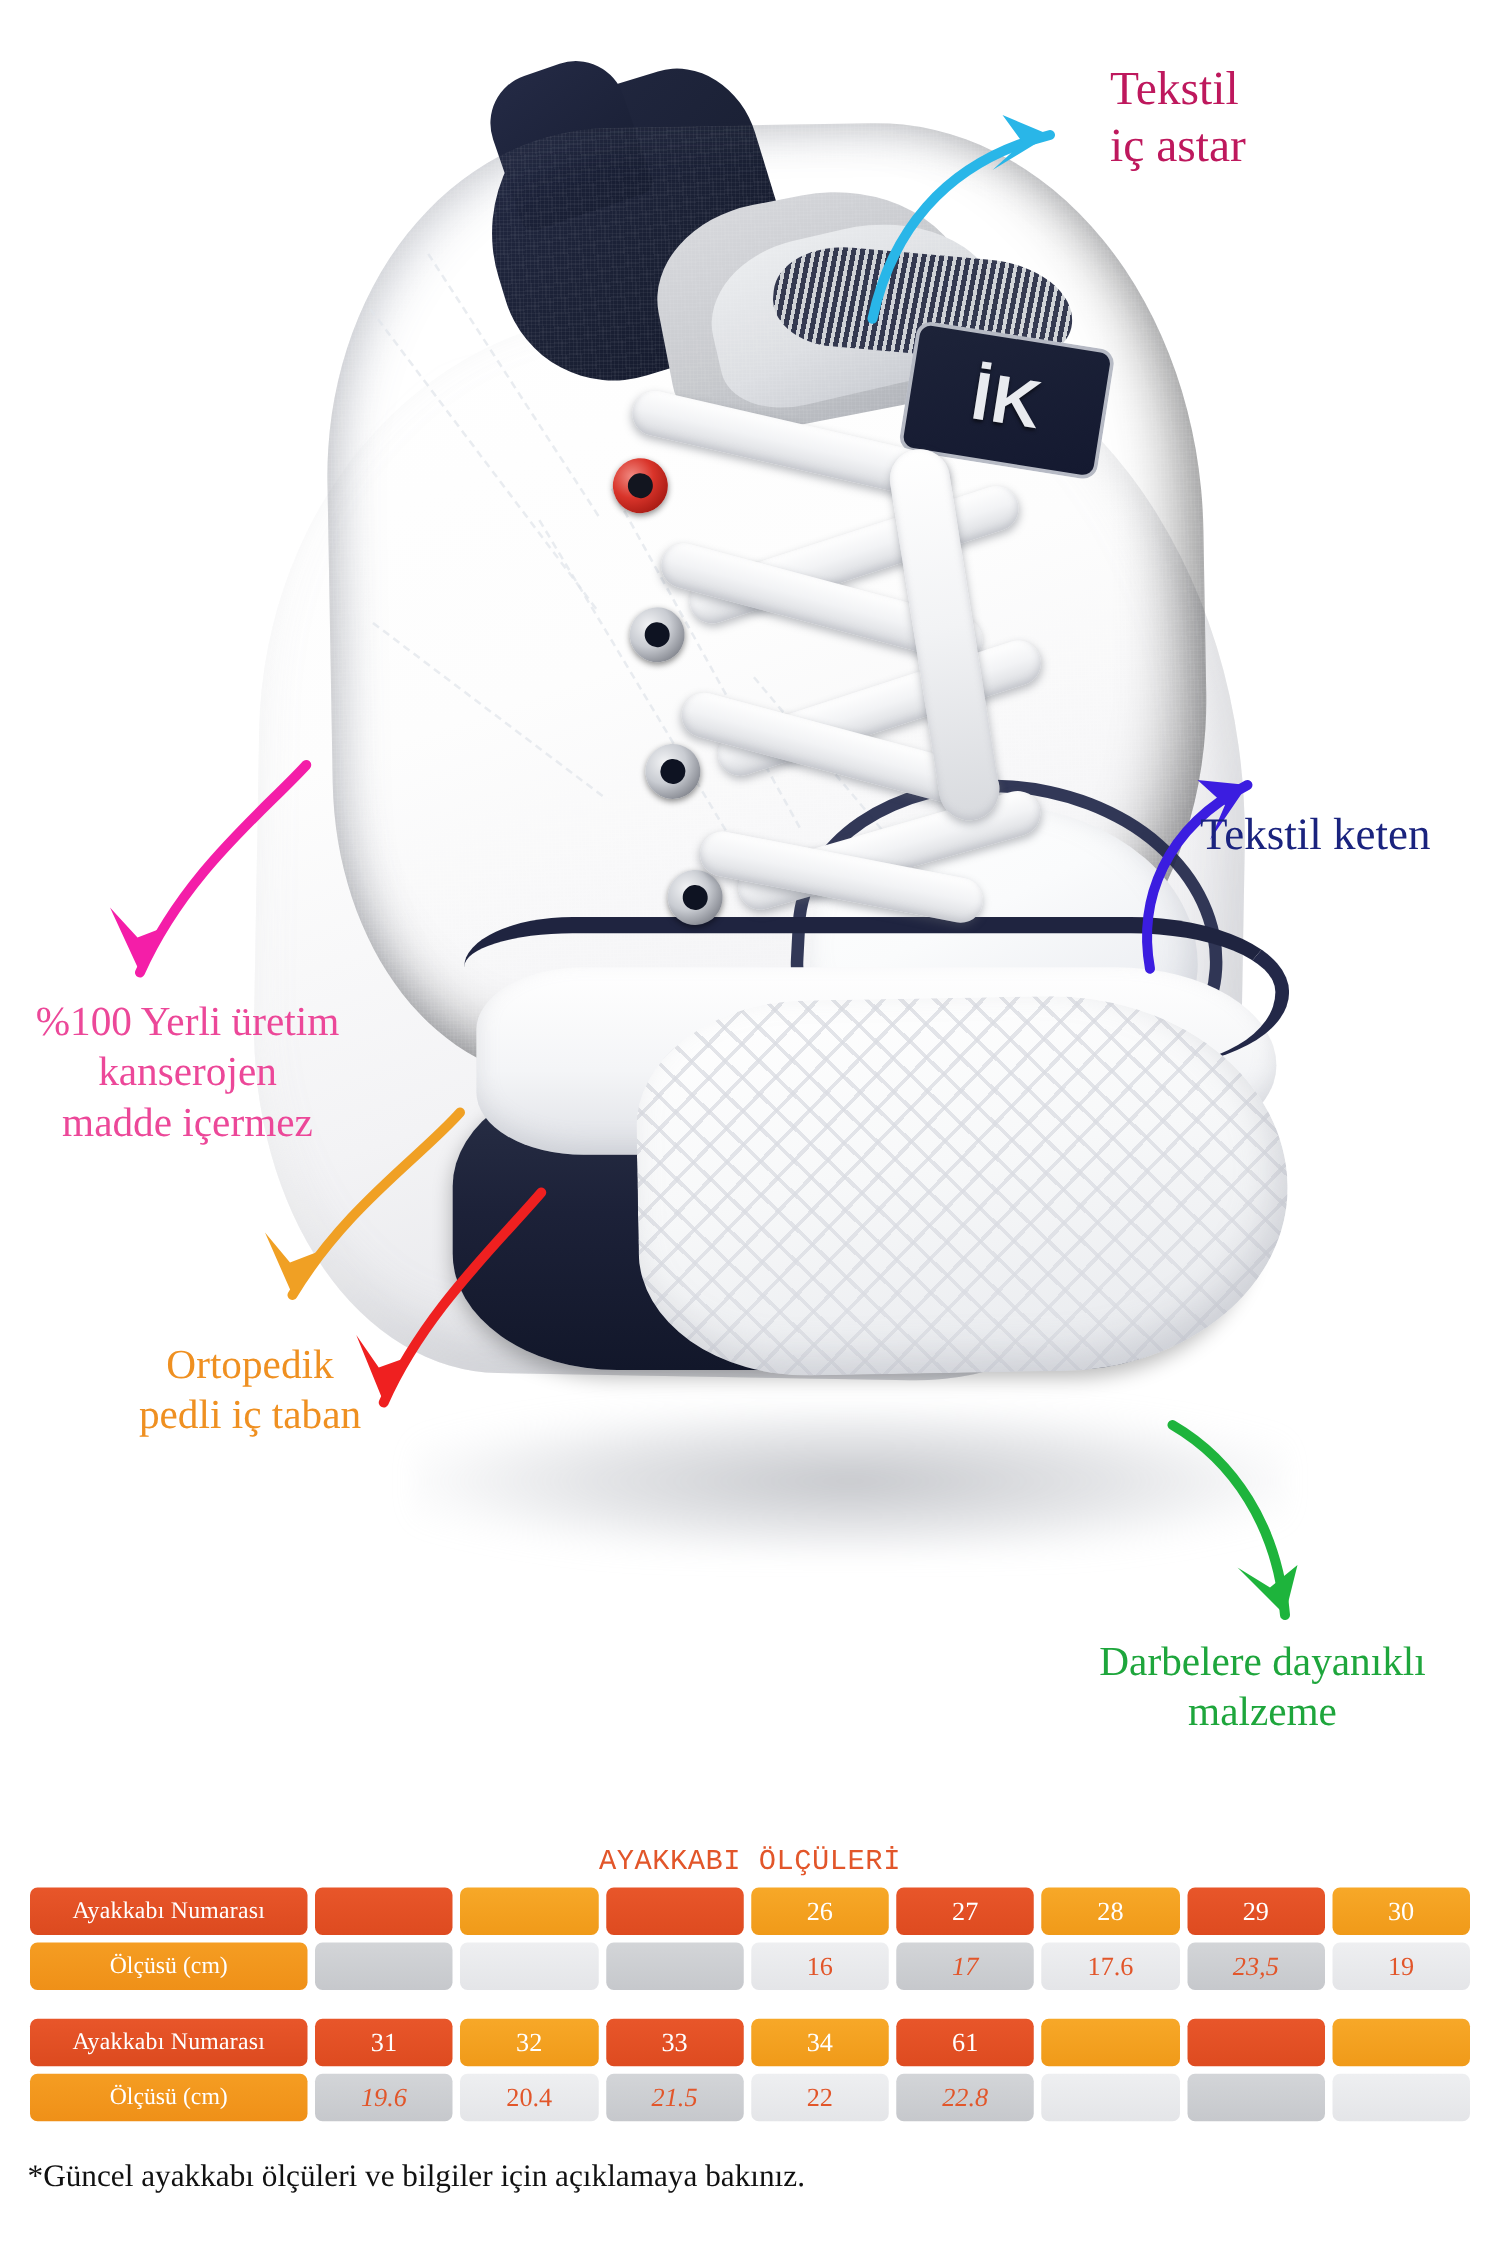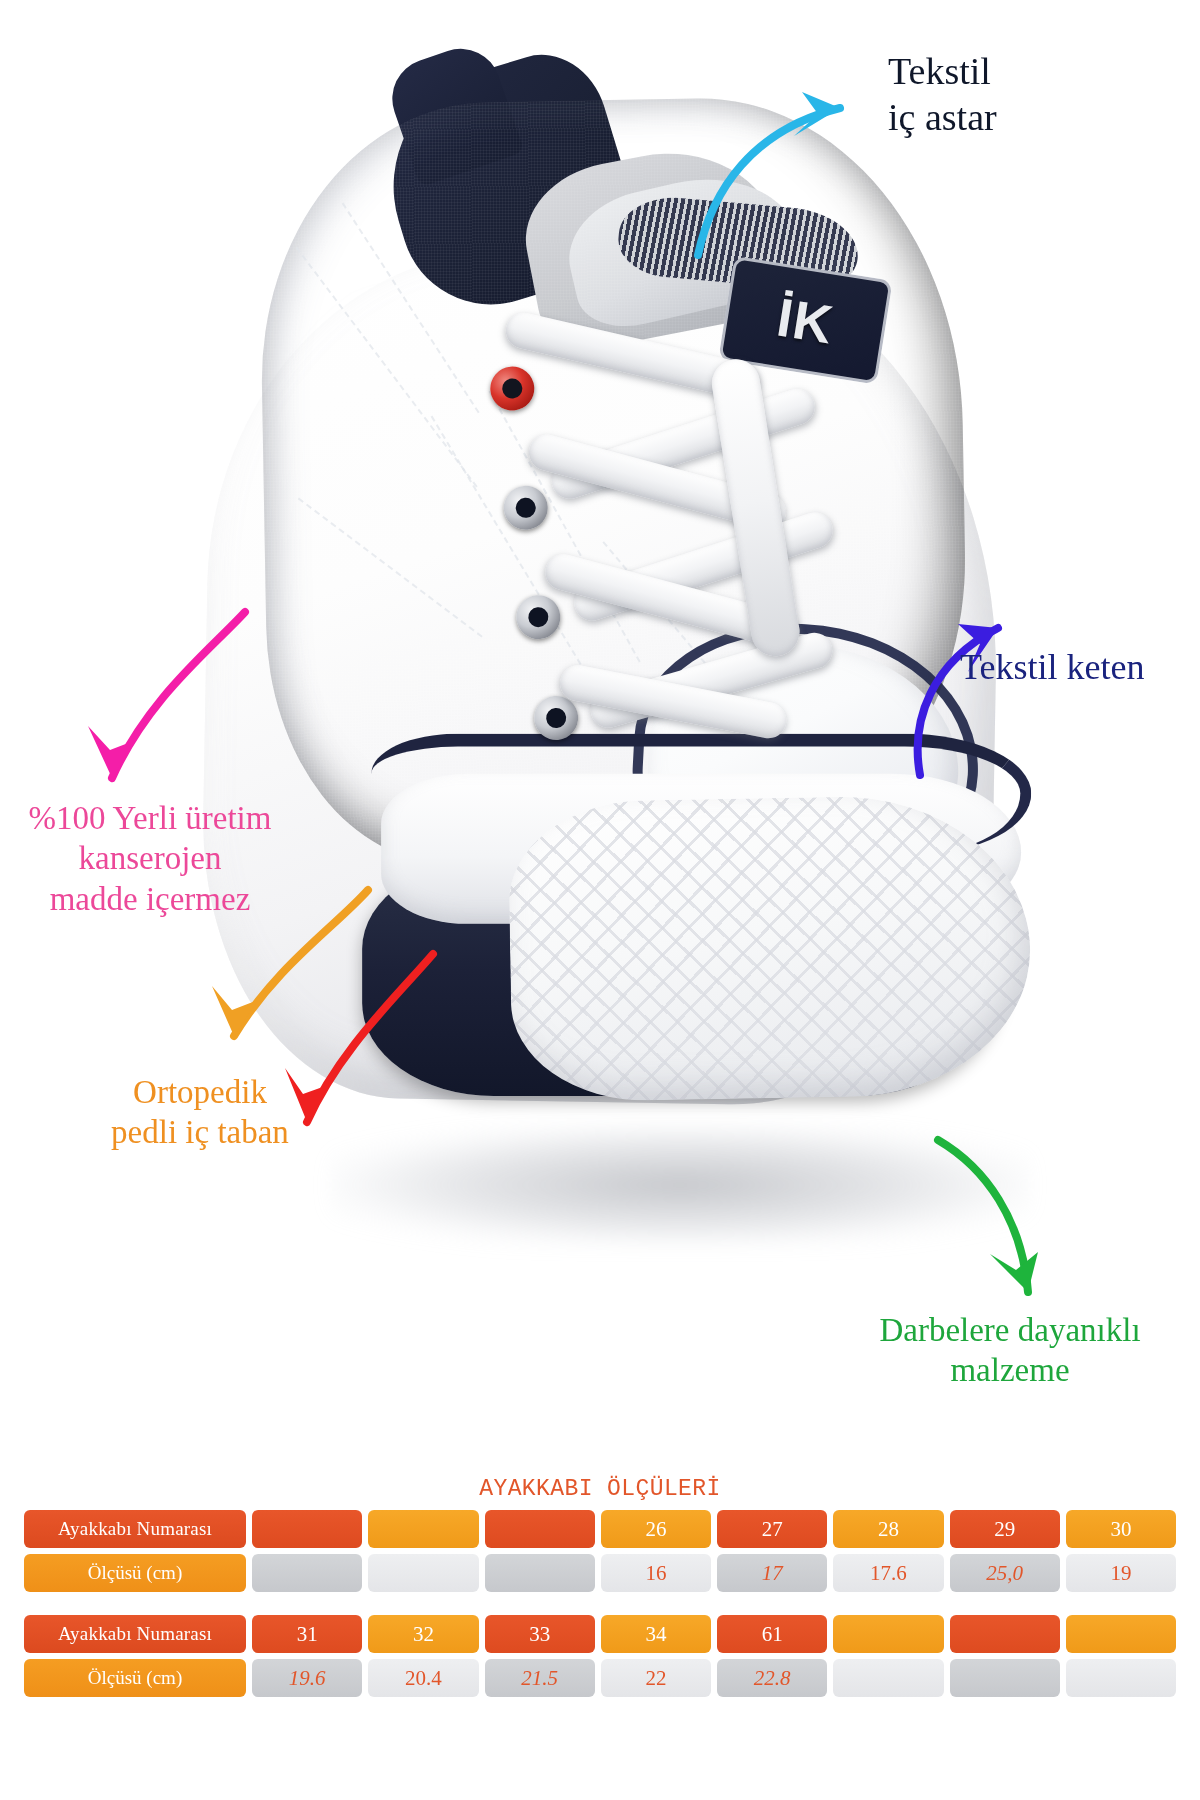--- a/index.html
+++ b/index.html
@@ -270,21 +270,21 @@
     border-radius: 26px;
   }
 
   
   .callout {
     position: absolute;
     font-family: "Liberation Serif", "DejaVu Serif", serif;
     line-height: 1.22;
     white-space: pre-line;
   }
-  .callout.c-cyan   { color: #0f172a; }
+  .callout.c-cyan   { color: #be185d; }
   .callout.c-navy   { color: #1a237e; }
   .callout.c-pink   { color: #ec4899; }
   .callout.c-orange { color: #ef9021; }
   .callout.c-red    { color: #e8183a; }
   .callout.c-green  { color: #1ea63c; }
 
   .arrow-svg { position: absolute; overflow: visible; }
 
   
   #sizes {
@@ -457,21 +457,21 @@
       <div class="cell num-odd">29</div>
       <div class="cell num-even">30</div>
 
       <div class="cell label-cm">Ölçüsü (cm)</div>
       <div class="cell val-odd"></div>
       <div class="cell val-even"></div>
       <div class="cell val-odd"></div>
       <div class="cell val-even">16</div>
       <div class="cell val-odd">17</div>
       <div class="cell val-even">17.6</div>
-      <div class="cell val-odd">25,0</div>
+      <div class="cell val-odd">23,5</div>
       <div class="cell val-even">19</div>
     </div>
 
     <div class="size-table" id="table-2">
       <div class="cell label-num">Ayakkabı Numarası</div>
       <div class="cell num-odd">31</div>
       <div class="cell num-even">32</div>
       <div class="cell num-odd">33</div>
       <div class="cell num-even">34</div>
       <div class="cell num-odd">61</div>
@@ -483,16 +483,17 @@
       <div class="cell val-odd">19.6</div>
       <div class="cell val-even">20.4</div>
       <div class="cell val-odd">21.5</div>
       <div class="cell val-even">22</div>
       <div class="cell val-odd">22.8</div>
       <div class="cell val-even"></div>
       <div class="cell val-odd"></div>
       <div class="cell val-even"></div>
     </div>
 
+    <div id="footnote">*Güncel ayakkabı ölçüleri ve bilgiler için açıklamaya bakınız.</div>
 
   </div>
 
 </div>
 
 </body></html>

